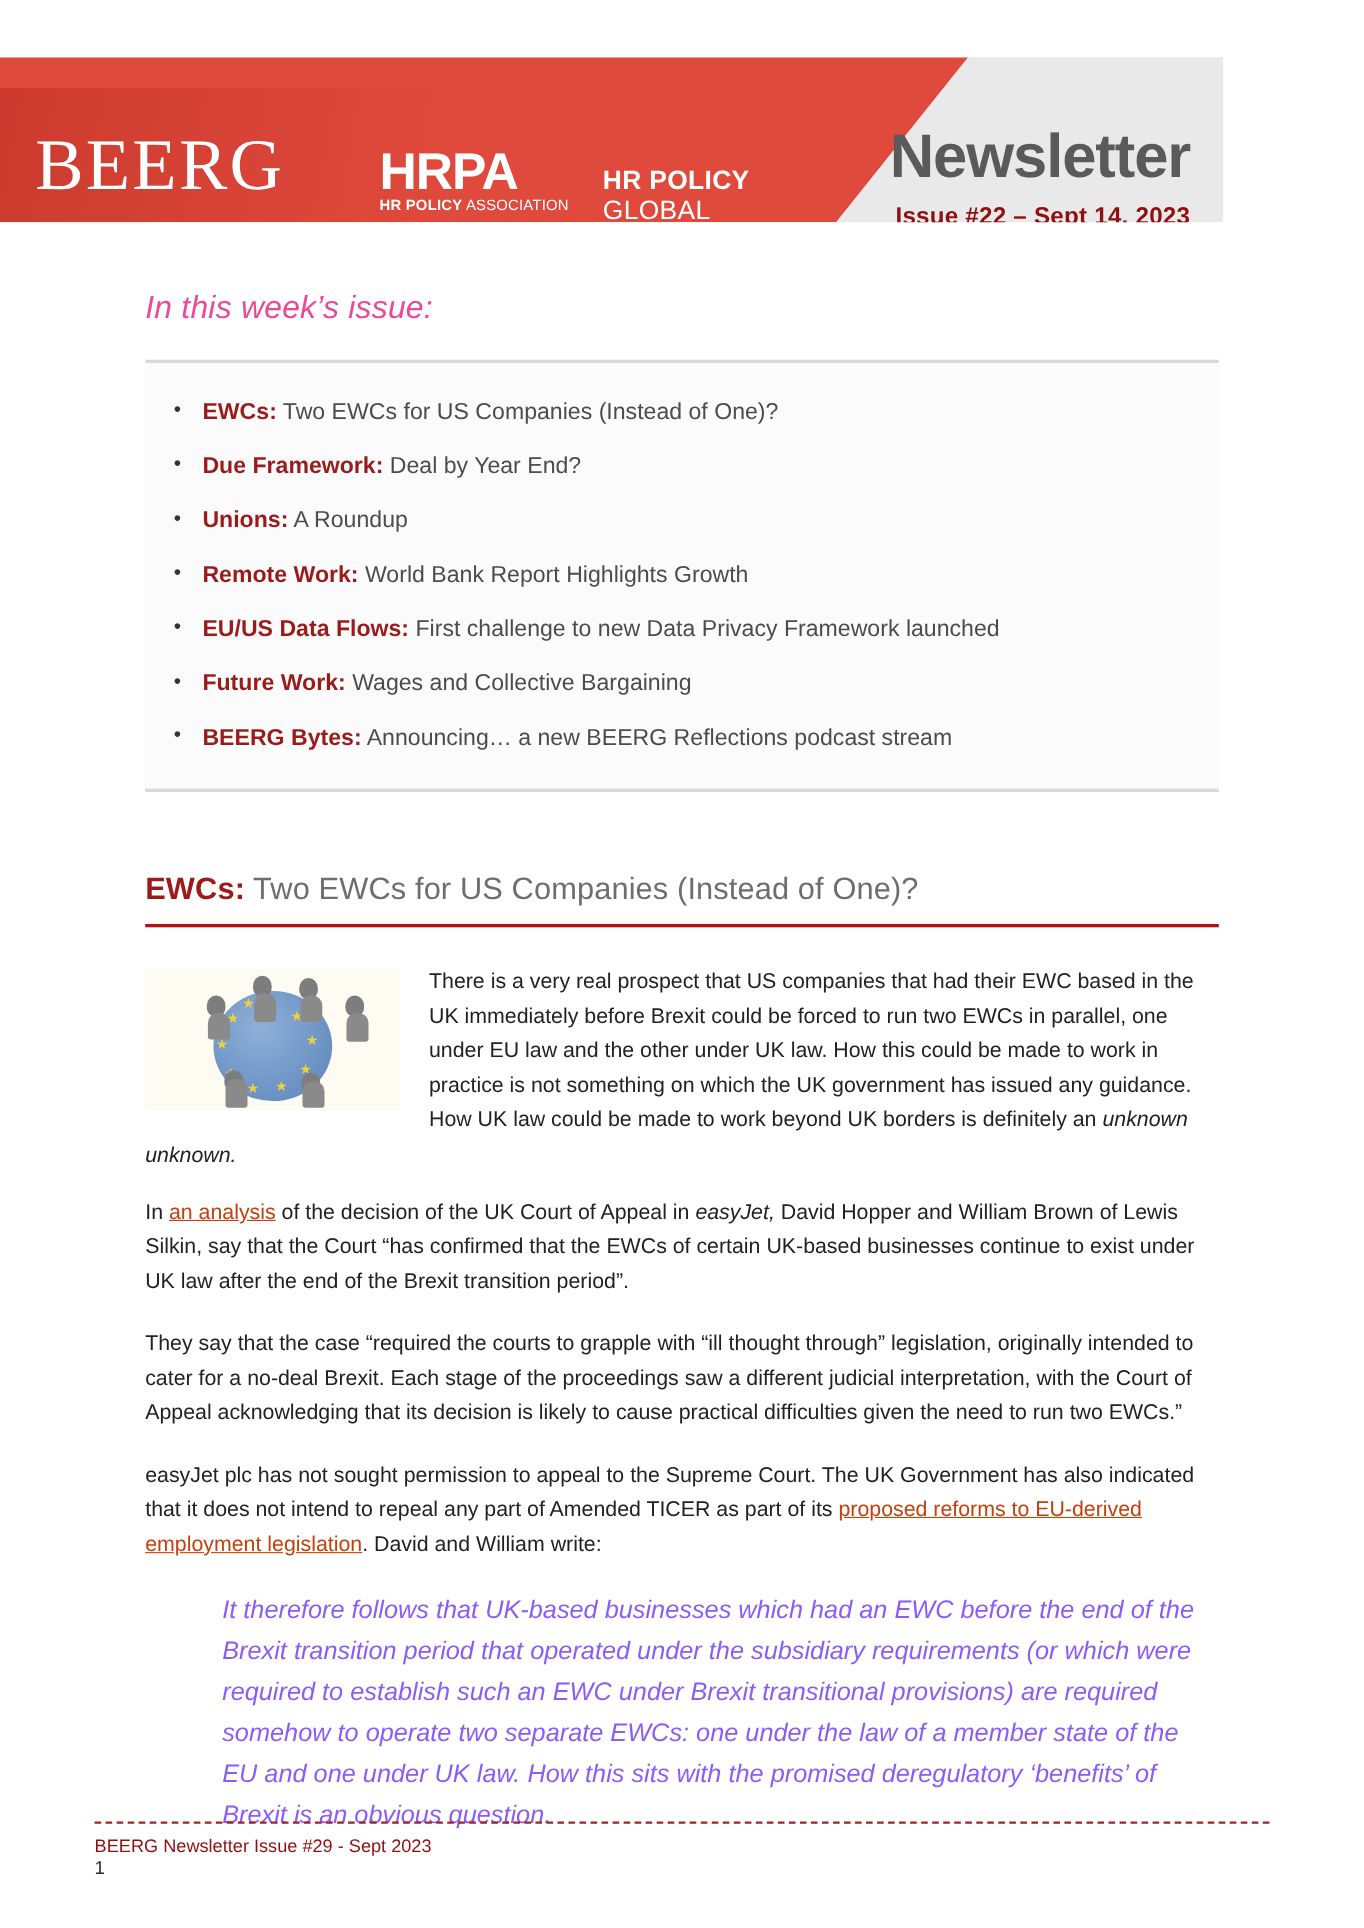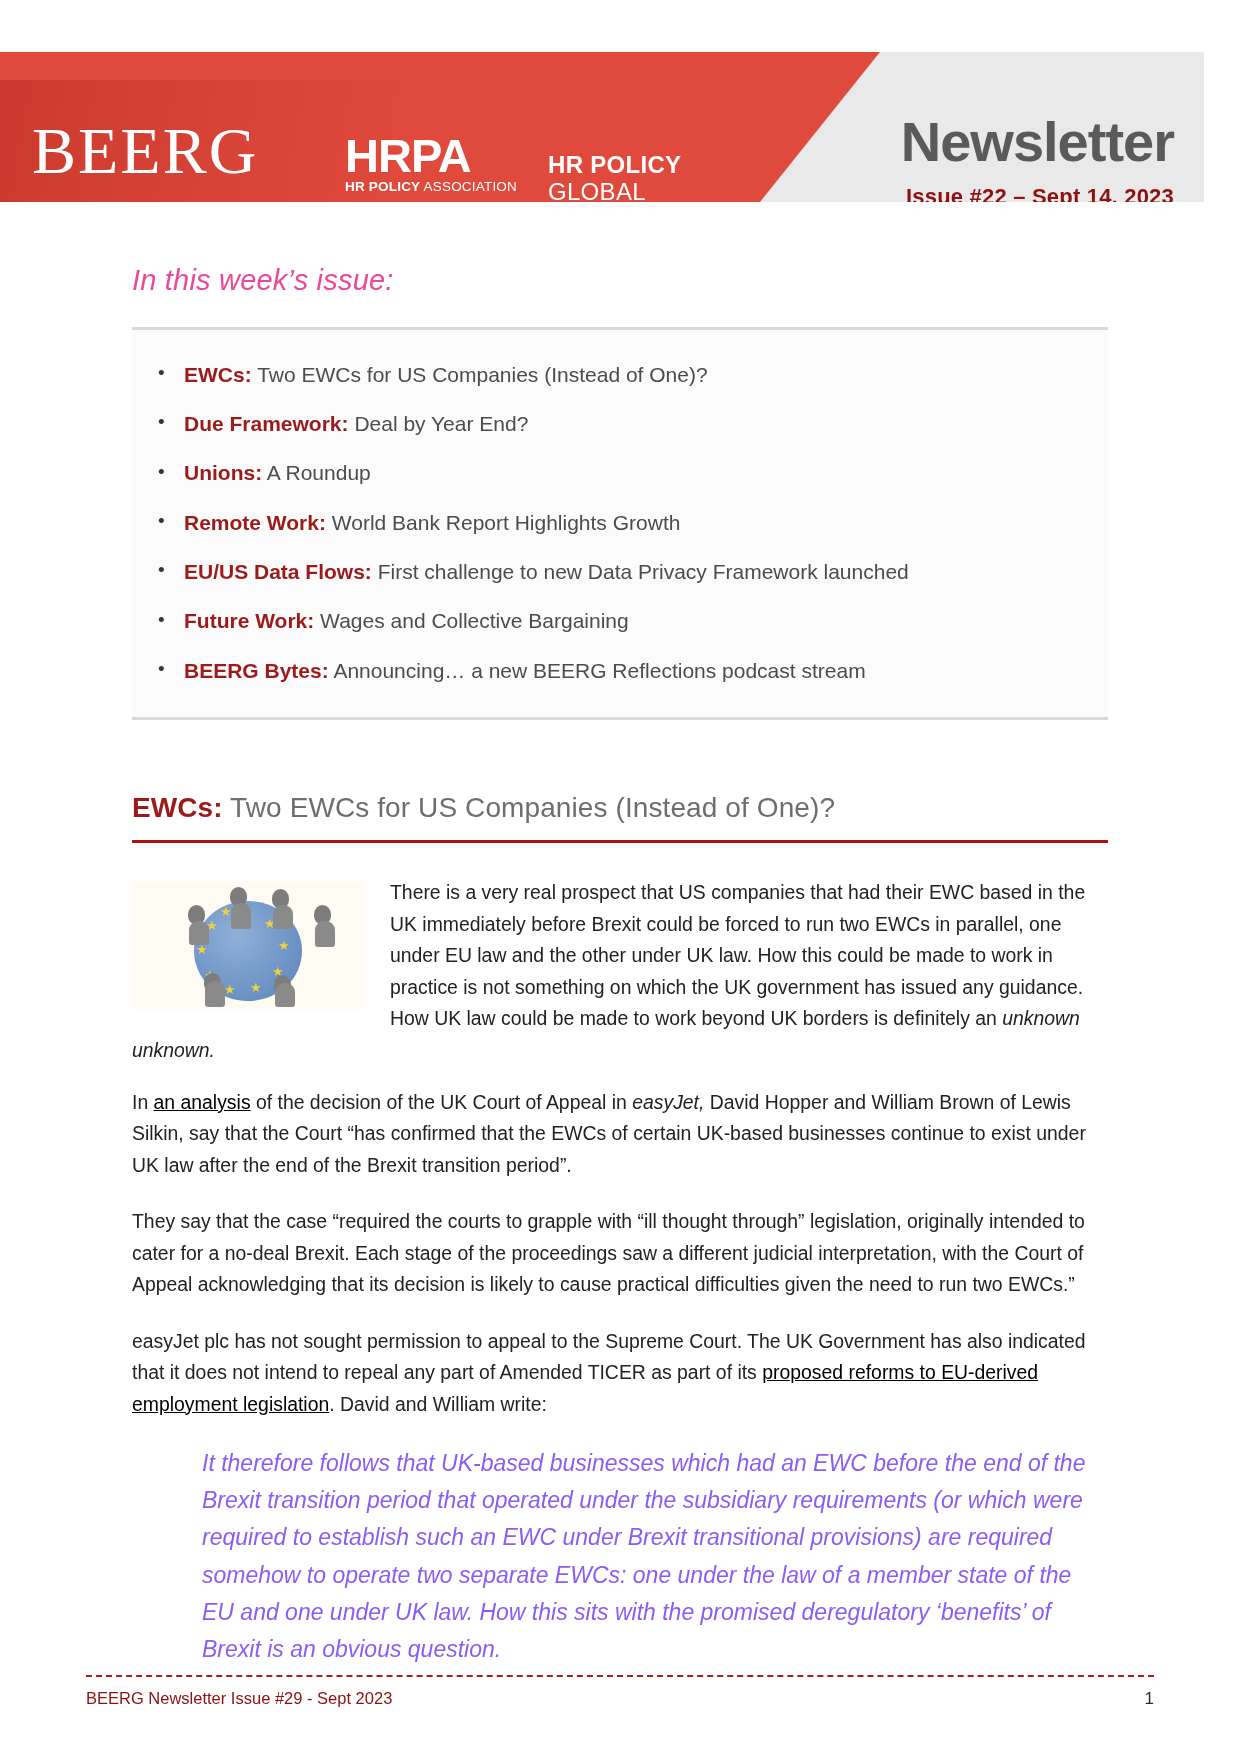--- a/index.html
+++ b/index.html
@@ -12,21 +12,21 @@
     height: 1753px;
     font-family: "Liberation Sans", sans-serif;
     color: #2b2b2b;
     position: relative;
     overflow: hidden;
   }
 
   
   .masthead {
     position: relative;
-    width: 1204px;
+    width: 1112px;
     height: 150px;
     margin-top: 52px;
     background: #e9e9e9;
     overflow: hidden;
   }
   .masthead-red {
     position: absolute;
     left: 0; top: 0;
     width: 880px; height: 150px;
     background: #e04a3c;
@@ -165,21 +165,21 @@
   .article-body { margin-top: 34px; }
   .article-body p {
     font-size: 19.4px;
     line-height: 1.62;
     color: #222;
     margin: 0 0 25px 0;
     text-align: left;
   }
   .article-body p.intro { margin-bottom: 21px; }
   a.doclink {
-    color: #000000;
+    color: #c2410c;
   }
   .ital { font-style: italic; }
 
   
   .ewc-figure {
     float: left;
     width: 232px;
     height: 128px;
     margin: 4px 26px 6px 0;
     position: relative;
@@ -246,24 +246,24 @@
     padding: 0 86px;
     box-sizing: border-box;
   }
   .footer-rule {
     border-top: 2px dashed #a52020;
     height: 0;
     margin-bottom: 12px;
   }
   .footer-row {
     display: flex;
-    justify-content: space-between;
     align-items: baseline;
     font-size: 16.5px;
     color: #8f1010;
+    flex-direction: column;
   }
   .footer-page { color: #2b2b2b; font-size: 17px; }
   .clearfix::after { content: ""; display: block; clear: both; }
 </style>
 </head>
 <body>
 
 <div class="masthead">
   <div class="masthead-red"></div>
   <div class="masthead-darkblock"></div>

